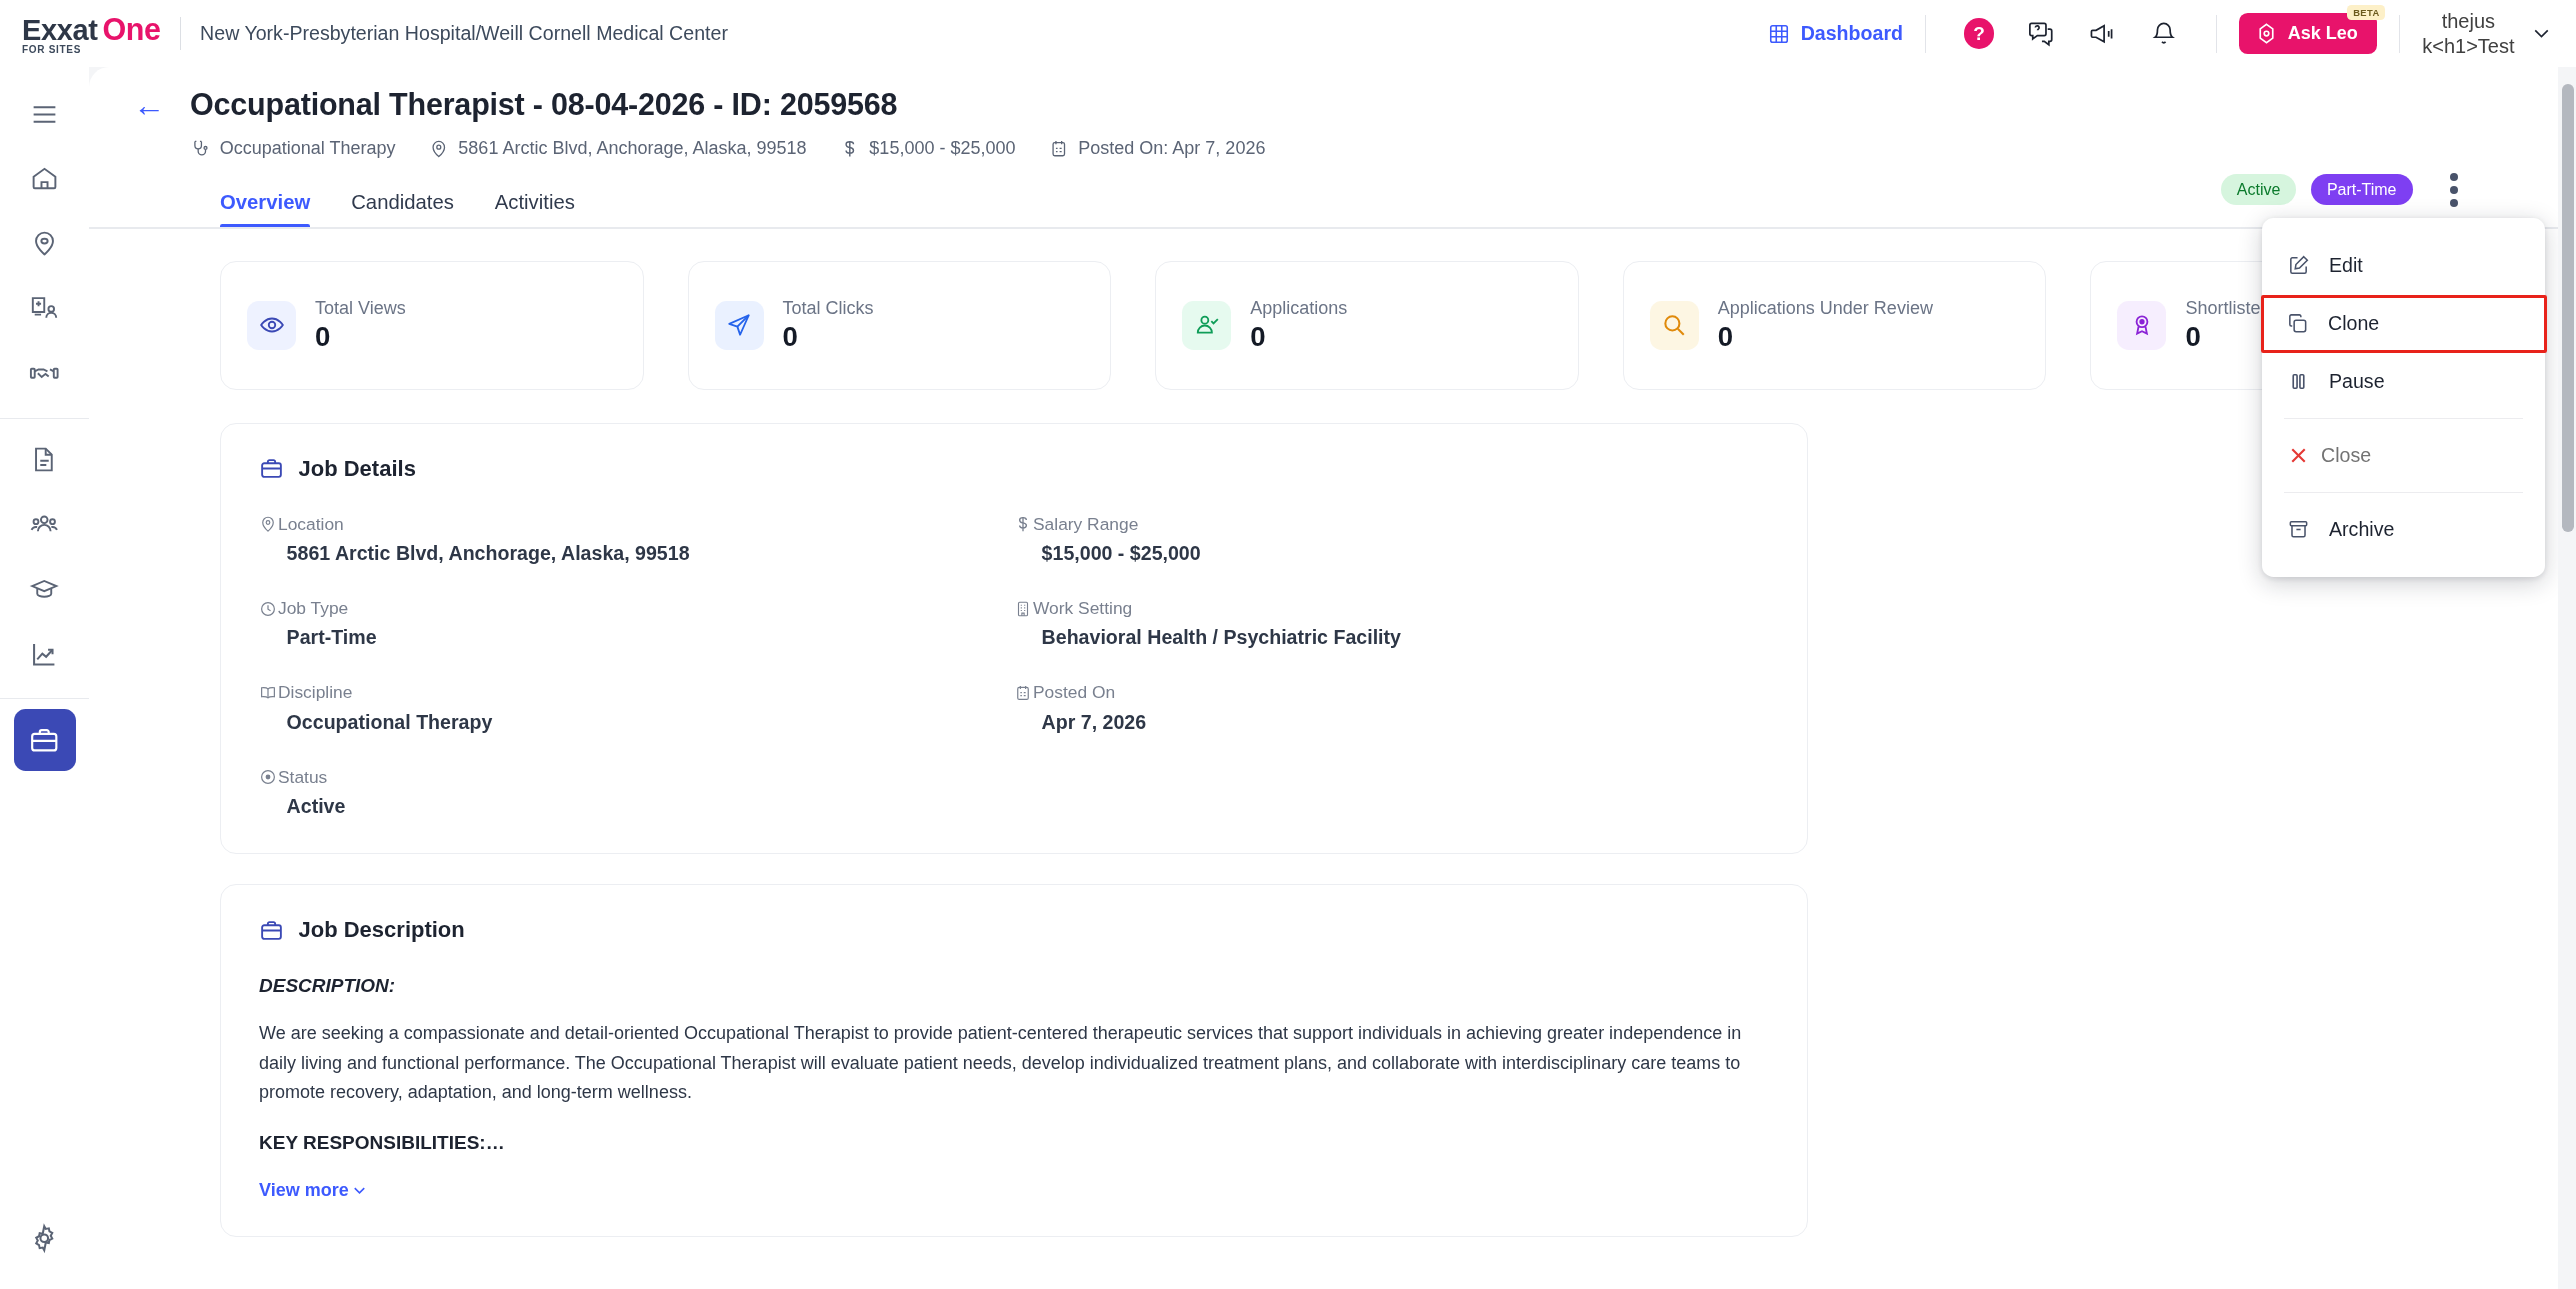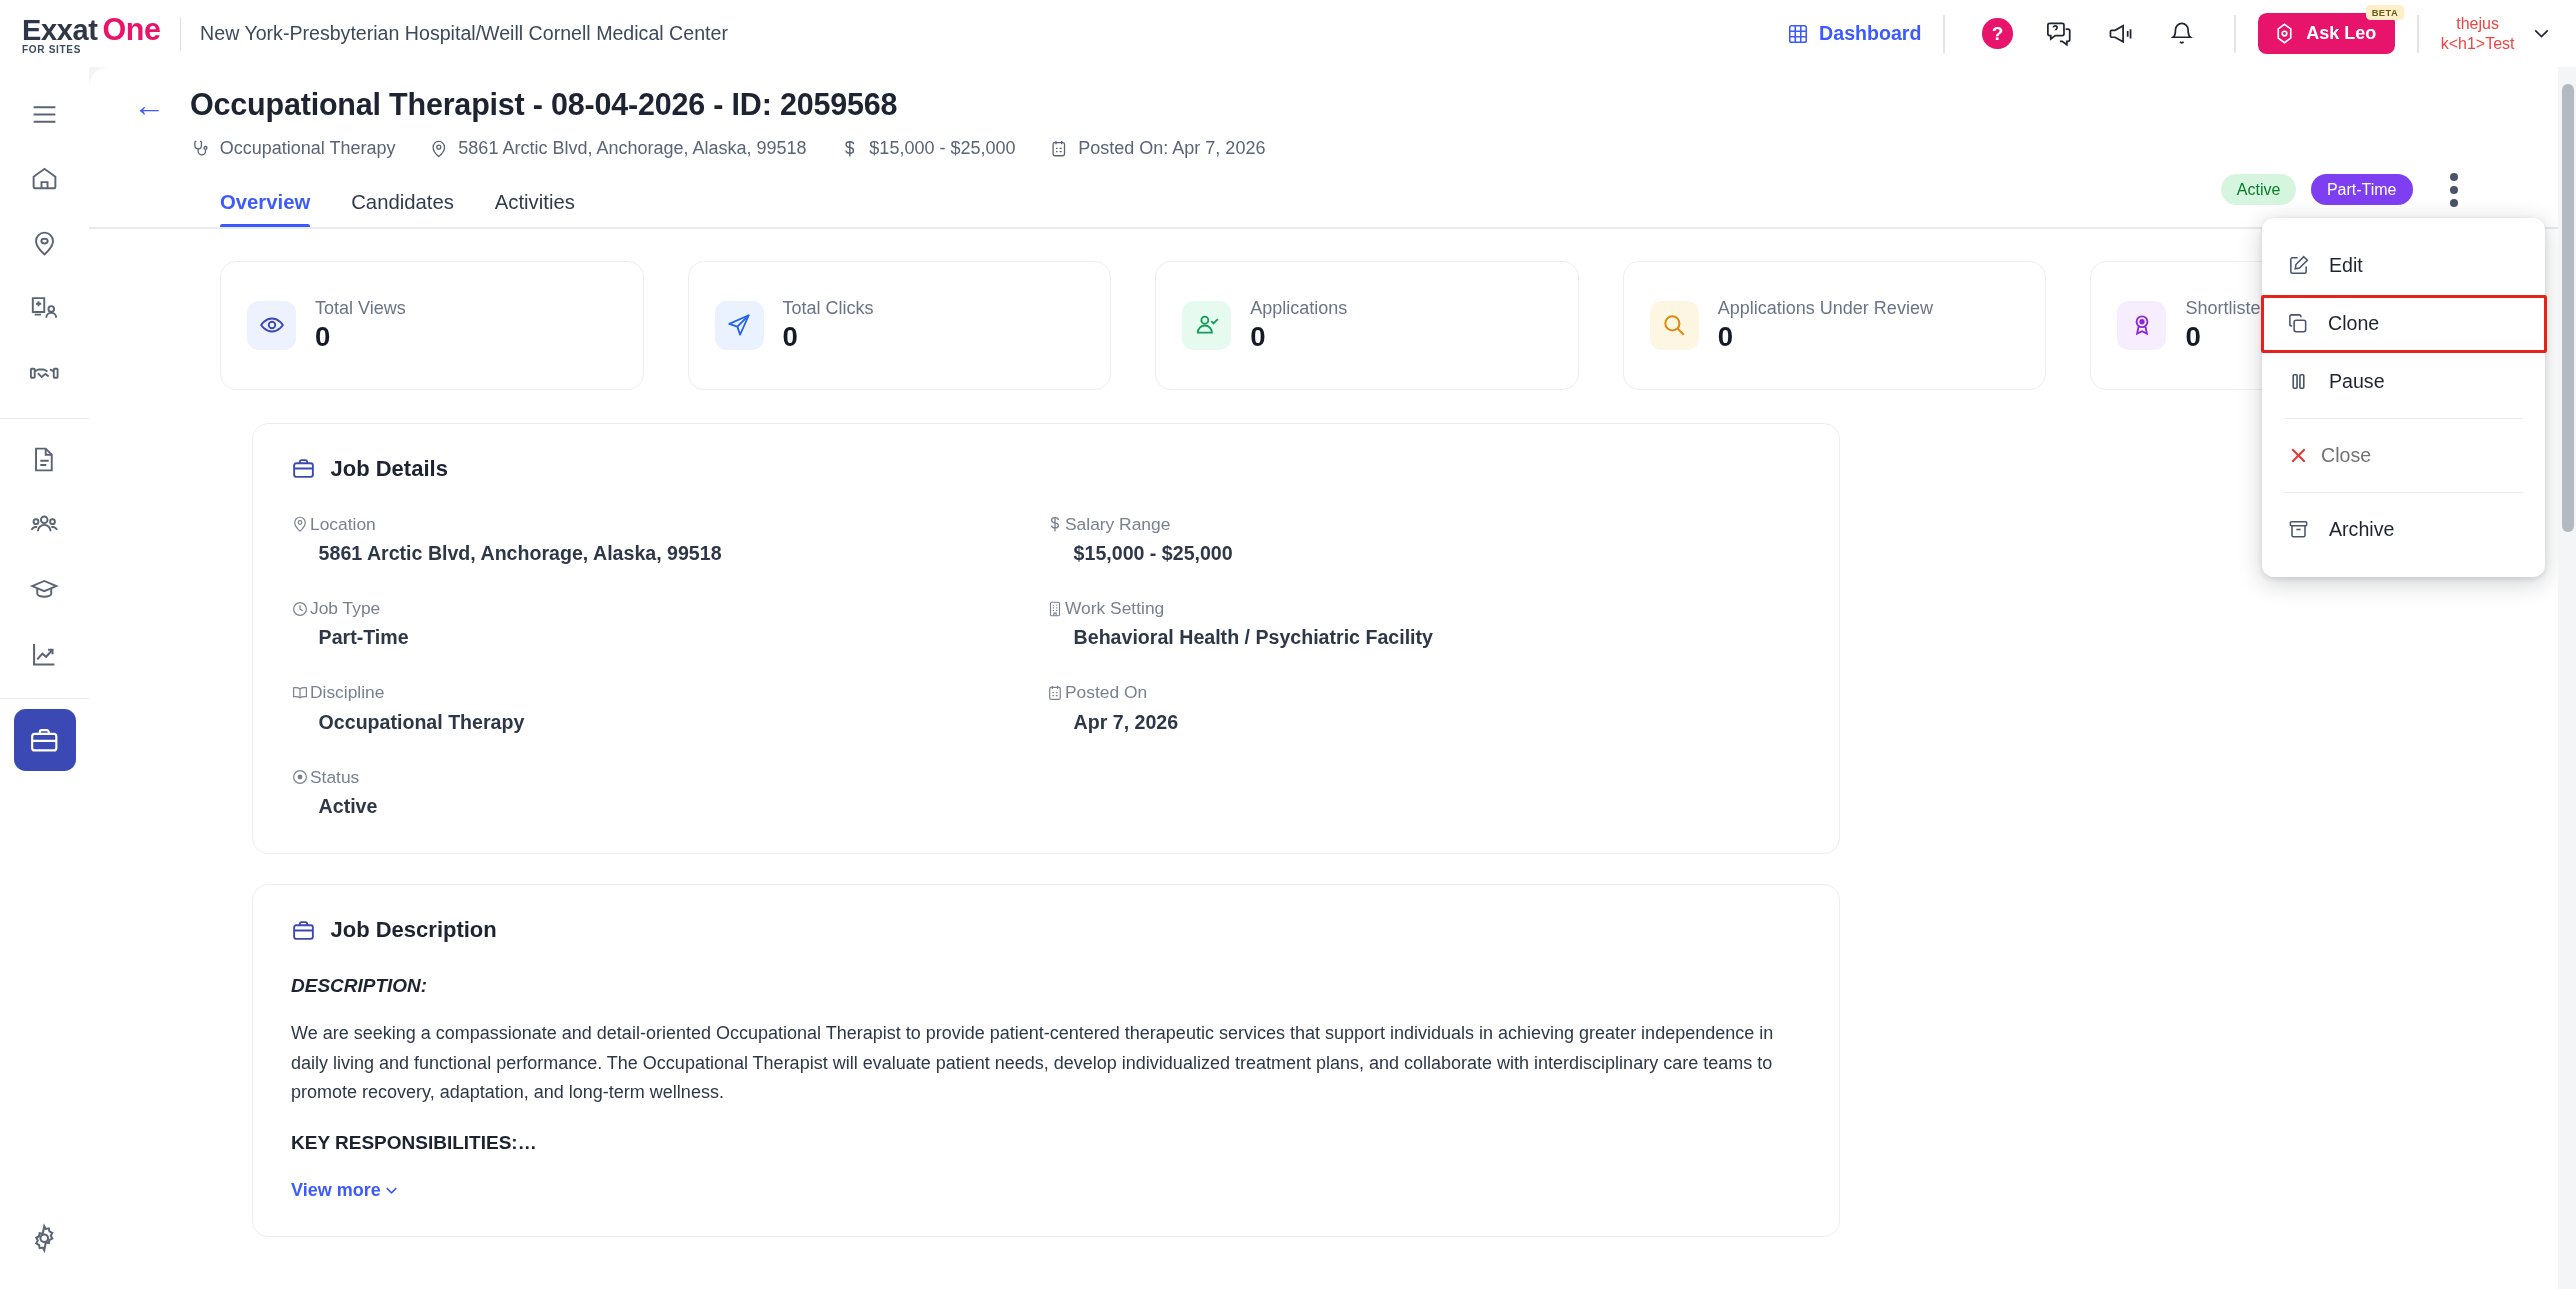--- a/index.html
+++ b/index.html
@@ -35,21 +35,21 @@
     border-radius: 8.7px; height: 41px; padding: 0 19px 0 14.5px;
     display: flex; align-items: center; gap: 8.7px;
     font-size: 18px; font-weight: 600; font-family: inherit; cursor: pointer;
   }
   .beta-badge {
     position: absolute; top: -8px; right: -8.7px;
     background: #fdf0c8; color: #6b5a1e; font-size: 9.4px; font-weight: 700;
     border-radius: 4.4px; padding: 2.2px 5.8px; letter-spacing: 0.4px;
   }
   .user-block { display:flex; align-items:center; gap: 14.5px; margin-right: 22px; }
-  .user-name { font-size: 16px; color: #ef4444; line-height: 1.25; text-align: center; max-width: 138px; }
+  .user-name { font-size: 20px; color: #404040; line-height: 1.25; text-align: center; max-width: 138px; }
 
   
   .sidebar {
     position: absolute; top: 67px; left: 0; width: 89px; height: 1223px;
     background: #ffffff; display: flex; flex-direction: column; align-items: center;
     padding-top: 16px; z-index: 30;
   }
   .side-item {
     width: 62px; height: 62px; margin-bottom: 2.9px; border-radius: 11.6px;
     display: flex; align-items: center; justify-content: center; cursor: pointer;
@@ -94,21 +94,21 @@
     min-width: 0;
   }
   .stat-ico { width: 49px; height: 49px; border-radius: 11.6px; display:flex; align-items:center; justify-content:center; flex: none; }
   .stat-label { font-size: 18px; color: #6b7486; white-space: nowrap; }
   .stat-value { font-size: 27.6px; font-weight: 700; color: #141a26; margin-top: 1.5px; }
 
   
   .content { padding: 33px 0 0 131px; }
   .card {
     width: 1588px; background: #fff; border: 1.5px solid #eceef2; border-radius: 16px;
-    padding: 32px 38px 35px 38px; margin-bottom: 30.5px; margin-left: 32px;
+    padding: 32px 38px 35px 38px; margin-bottom: 30.5px;
   }
   .card-head { display: flex; align-items: center; gap: 14.5px; margin-bottom: 32px; }
   .card-title { font-size: 22px; font-weight: 700; color: #1d2330; }
   .grid2 { display: grid; grid-template-columns: 1fr 1fr; row-gap: 33px; }
   .field-label { display:flex; align-items:center; gap: 1px; font-size: 17.4px; color: #79808f; }
   .field-value { font-size: 19.6px; font-weight: 700; color: #2e3747; margin: 7.3px 0 0 27.6px; }
 
   .desc-h { font-size: 19px; font-weight: 700; color: #1d2330; margin-bottom: 22px; font-style: italic; }
   .desc-p { font-size: 18px; line-height: 1.62; color: #2e3747; max-width: 1494px; }
   .desc-h2 { font-size: 19px; font-weight: 700; color: #1d2330; margin-top: 25px; }

